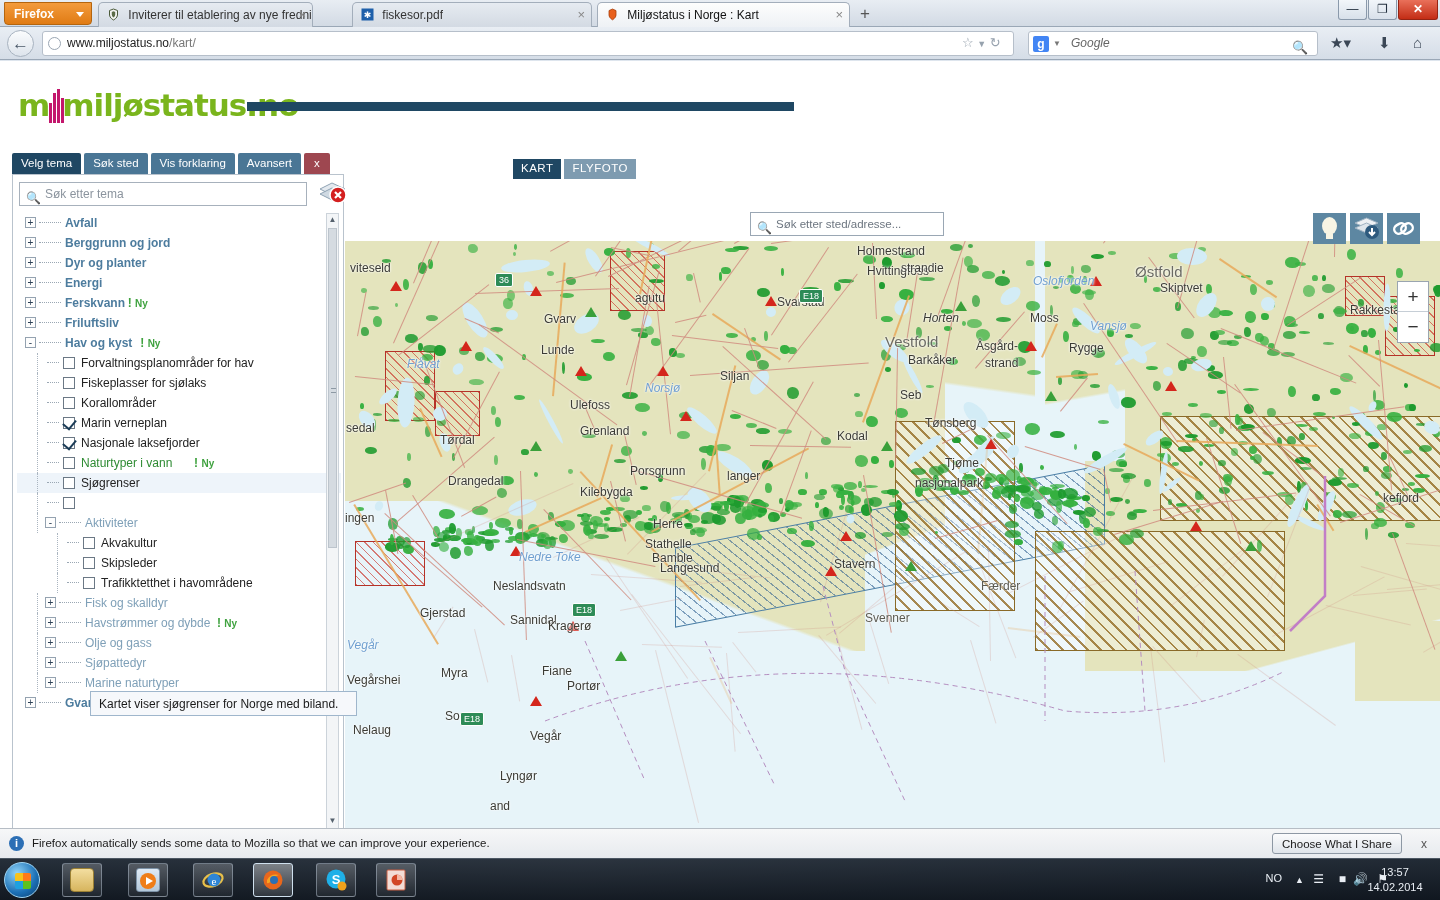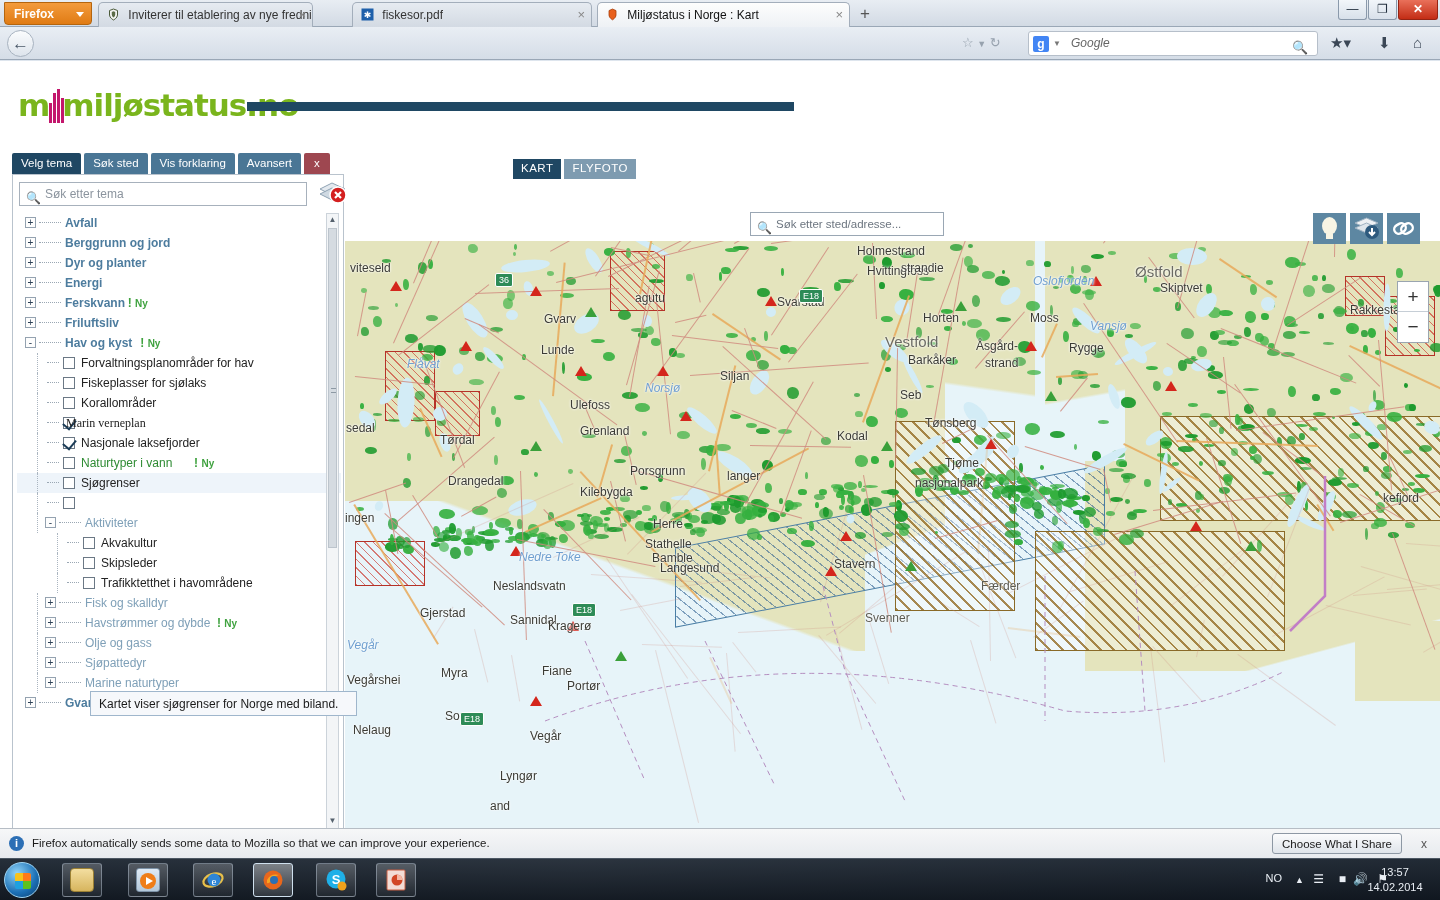--- a/index.html
+++ b/index.html
@@ -269,20 +269,24 @@
 
     <div id="wctl">
       <div class="wbtn">—</div>
       <div class="wbtn">❐</div>
       <div class="wbtn close">✕</div>
     </div>
   </div>
 
   <div id="navbar">
     <div id="backbtn">←</div>
+    <div id="urlbox">
+      <span class="globe"></span>
+      <span class="host">www.miljostatus.no</span><span>/kart/</span>
+    </div>
     <div id="urlicons">
       <span>☆</span>
       <span style="font-size:9px;">▼</span>
       <span>↻</span>
     </div>
     <div id="srchbox">
       <span class="gicon">g</span>
       <span style="position:absolute;left:24px;top:0;font-size:8px;font-style:normal;color:#777;">▼</span>
       <span class="stext">Google</span>
       <span class="mag">🔍</span>
@@ -1241,21 +1245,21 @@
           <div class="mlabel " style="left: 100px; top: 468px;">Songe</div>
           <div class="mlabel " style="left: 8px; top: 482px;">Nelaug</div>
           <div class="mlabel " style="left: 185px; top: 488px;">Vegår</div>
           <div class="mlabel " style="left: 155px; top: 528px;">Lyngør</div>
           <div class="mlabel " style="left: 145px; top: 558px;">and</div>
           <div class="mlabel water" style="left: 688px; top: 33px;">Oslofjorden</div>
           <div class="mlabel big" style="left: 790px; top: 22px;">Østfold</div>
           <div class="mlabel " style="left: 685px; top: 70px;">Moss</div>
           <div class="mlabel " style="left: 815px; top: 40px;">Skiptvet</div>
           <div class="mlabel " style="left: 1005px; top: 62px;">Rakkestad</div>
-          <div class="mlabel " style="left: 578px; top: 70px;">Horten</div>
+          <div class="mlabel " style="left: 578px; top: 70px; font-style: italic;">Horten</div>
           <div class="mlabel " style="left: 556px; top: 20px;">strandie</div>
           <div class="mlabel big" style="left: 540px; top: 92px;">Vestfold</div>
           <div class="mlabel " style="left: 631px; top: 98px;">Åsgård-</div>
           <div class="mlabel " style="left: 640px; top: 115px;">strand</div>
           <div class="mlabel " style="left: 563px; top: 112px;">Barkåker</div>
           <div class="mlabel " style="left: 724px; top: 100px;">Rygge</div>
           <div class="mlabel water" style="left: 745px; top: 78px;">Vansjø</div>
           <div class="mlabel " style="left: 580px; top: 175px;">Tønsberg</div>
           <div class="mlabel " style="left: 555px; top: 147px;">Seb</div>
           <div class="mlabel " style="left: 1038px; top: 250px;">kefjord</div>
@@ -1373,21 +1377,21 @@
           <div class="trow">
             <span class="vline" style="left: 20px;"></span>
             <span class="dots" style="left: 30px; width: 12px;"></span>
             <span class="cbx" style="left: 46px;"></span>
             <span class="leaf" style="position: absolute; left: 64px;">Korallområder</span>
           </div>
           <div class="trow">
             <span class="vline" style="left: 20px;"></span>
             <span class="dots" style="left: 30px; width: 12px;"></span>
             <span class="cbx checked" style="left: 46px;"></span>
-            <span class="leaf" style="position: absolute; left: 49px; font-family: Liberation Serif, serif;">Marin verneplan</span>
+            <span class="leaf" style="position: absolute; left: 64px;">Marin verneplan</span>
           </div>
           <div class="trow">
             <span class="vline" style="left: 20px;"></span>
             <span class="dots" style="left: 30px; width: 12px;"></span>
             <span class="cbx checked" style="left: 46px;"></span>
             <span class="leaf" style="position: absolute; left: 64px;">Nasjonale laksefjorder</span>
           </div>
           <div class="trow">
             <span class="vline" style="left: 20px;"></span>
             <span class="dots" style="left: 30px; width: 12px;"></span>

